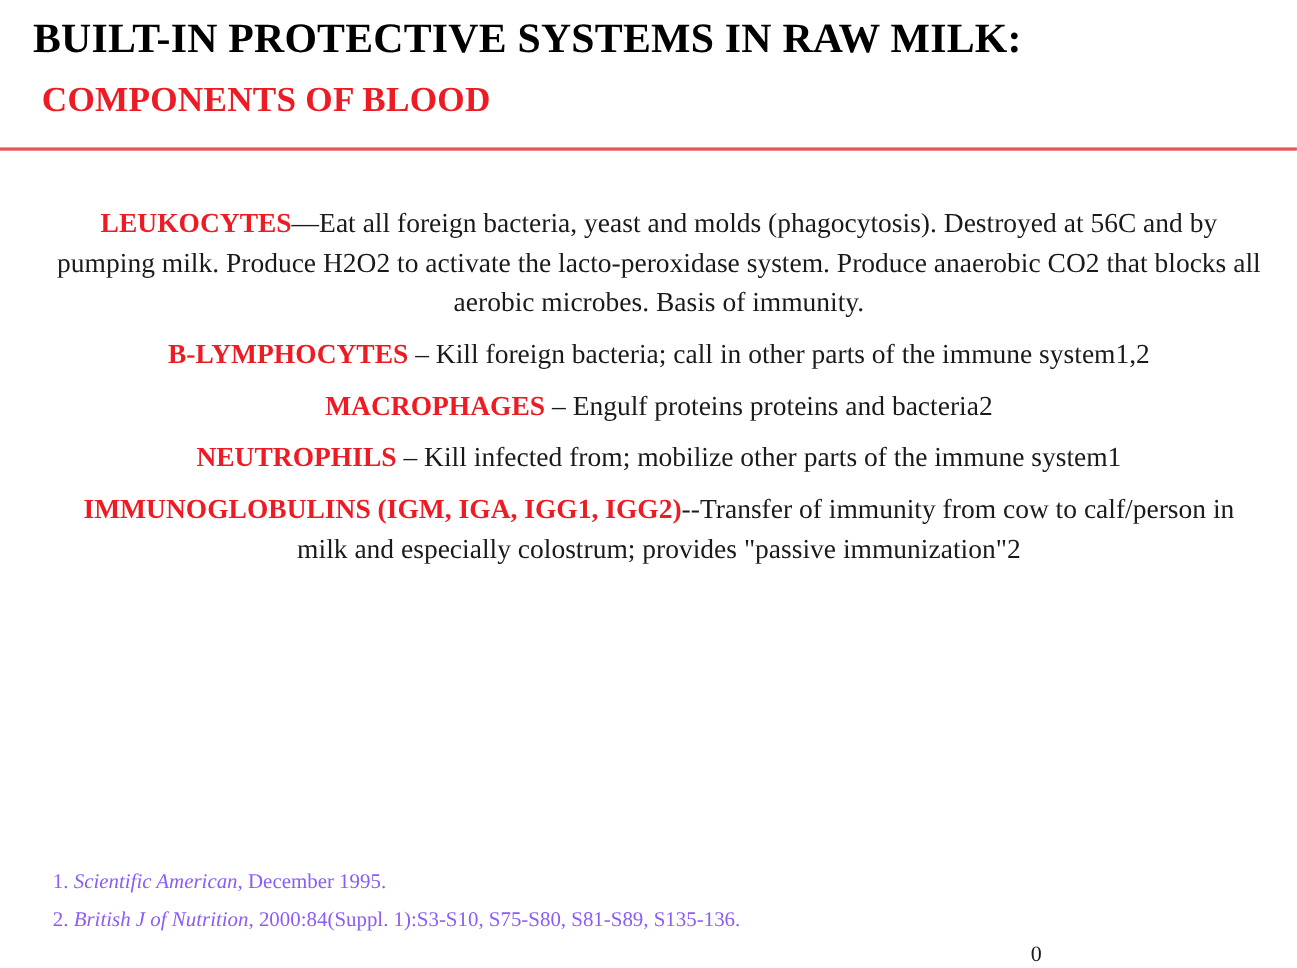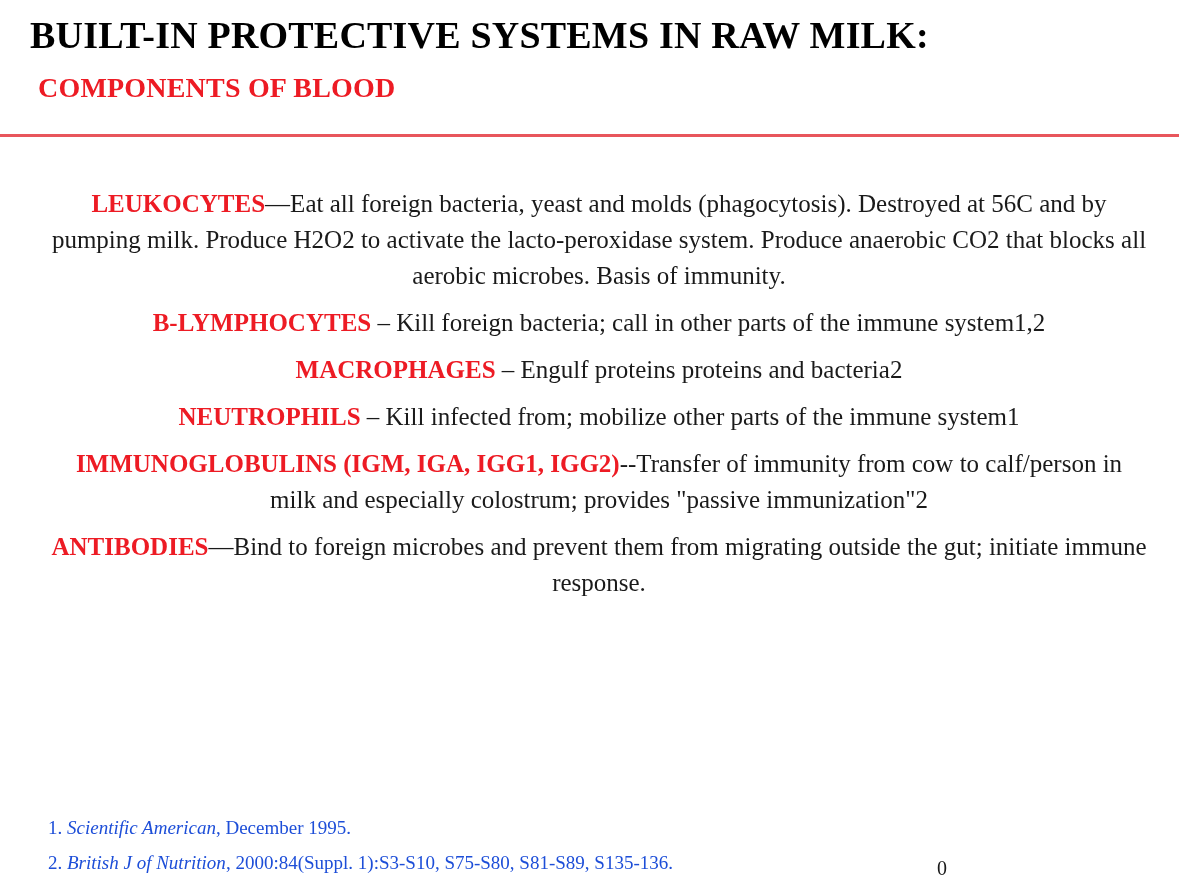--- a/index.html
+++ b/index.html
@@ -34,21 +34,21 @@
     left: 30px;
     top: 16px;
     font-size: 38px;
     color: #000000;
     letter-spacing: 0.2px;
   }
   #title-line-2 {
     position: absolute;
     left: 38px;
     top: 74px;
-    font-size: 28px;
+    font-size: 32px;
     color: #ED1B24;
     letter-spacing: 0.2px;
   }
   #title-divider {
     position: absolute;
     left: 0;
     top: 134px;
     width: 1179px;
     height: 3px;
     background: #E8565C;
@@ -73,24 +73,24 @@
   .term {
     color: #ED1B24;
     font-weight: bold;
   }
   .rest { color: #1a1a1a; }
 
   
   #footnotes {
     position: absolute;
     left: 48px;
-    top: 810px;
+    top: 784px;
     width: 1000px;
     font-family: "Liberation Serif", "DejaVu Serif", serif;
-    color: #1d4ed8;
+    color: #8b5cf6;
   }
   .footnote {
     font-size: 19px;
     line-height: 35px;
     white-space: nowrap;
   }
   .fn-journal { font-style: italic; }
 
   
   #page-number {
@@ -129,23 +129,20 @@
 
   <p class="bullet-para">
     <span class="term">NEUTROPHILS</span><span class="rest"> – Kill infected from; mobilize other parts of the immune system1</span>
   </p>
 
 
   <p class="bullet-para">
     <span class="term">IMMUNOGLOBULINS (IGM, IGA, IGG1, IGG2)</span><span class="rest">--Transfer of immunity from cow to calf/person in milk and especially colostrum; provides "passive immunization"2</span>
   </p>
 
-  <p class="bullet-para">
-    <span class="term">ANTIBODIES</span><span class="rest">—Bind to foreign microbes and prevent them from migrating outside the gut; initiate immune response.</span>
-  </p>
 
 </div>
 
 <div id="footnotes">
   <div class="footnote">
     <span>1. </span><span class="fn-journal">Scientific American</span><span>, December 1995.</span>
   </div>
   <div class="footnote">
     <span>2. </span><span class="fn-journal">British J of Nutrition</span><span>, 2000:84(Suppl. 1):S3-S10, S75-S80, S81-S89, S135-136.</span>
   </div>

